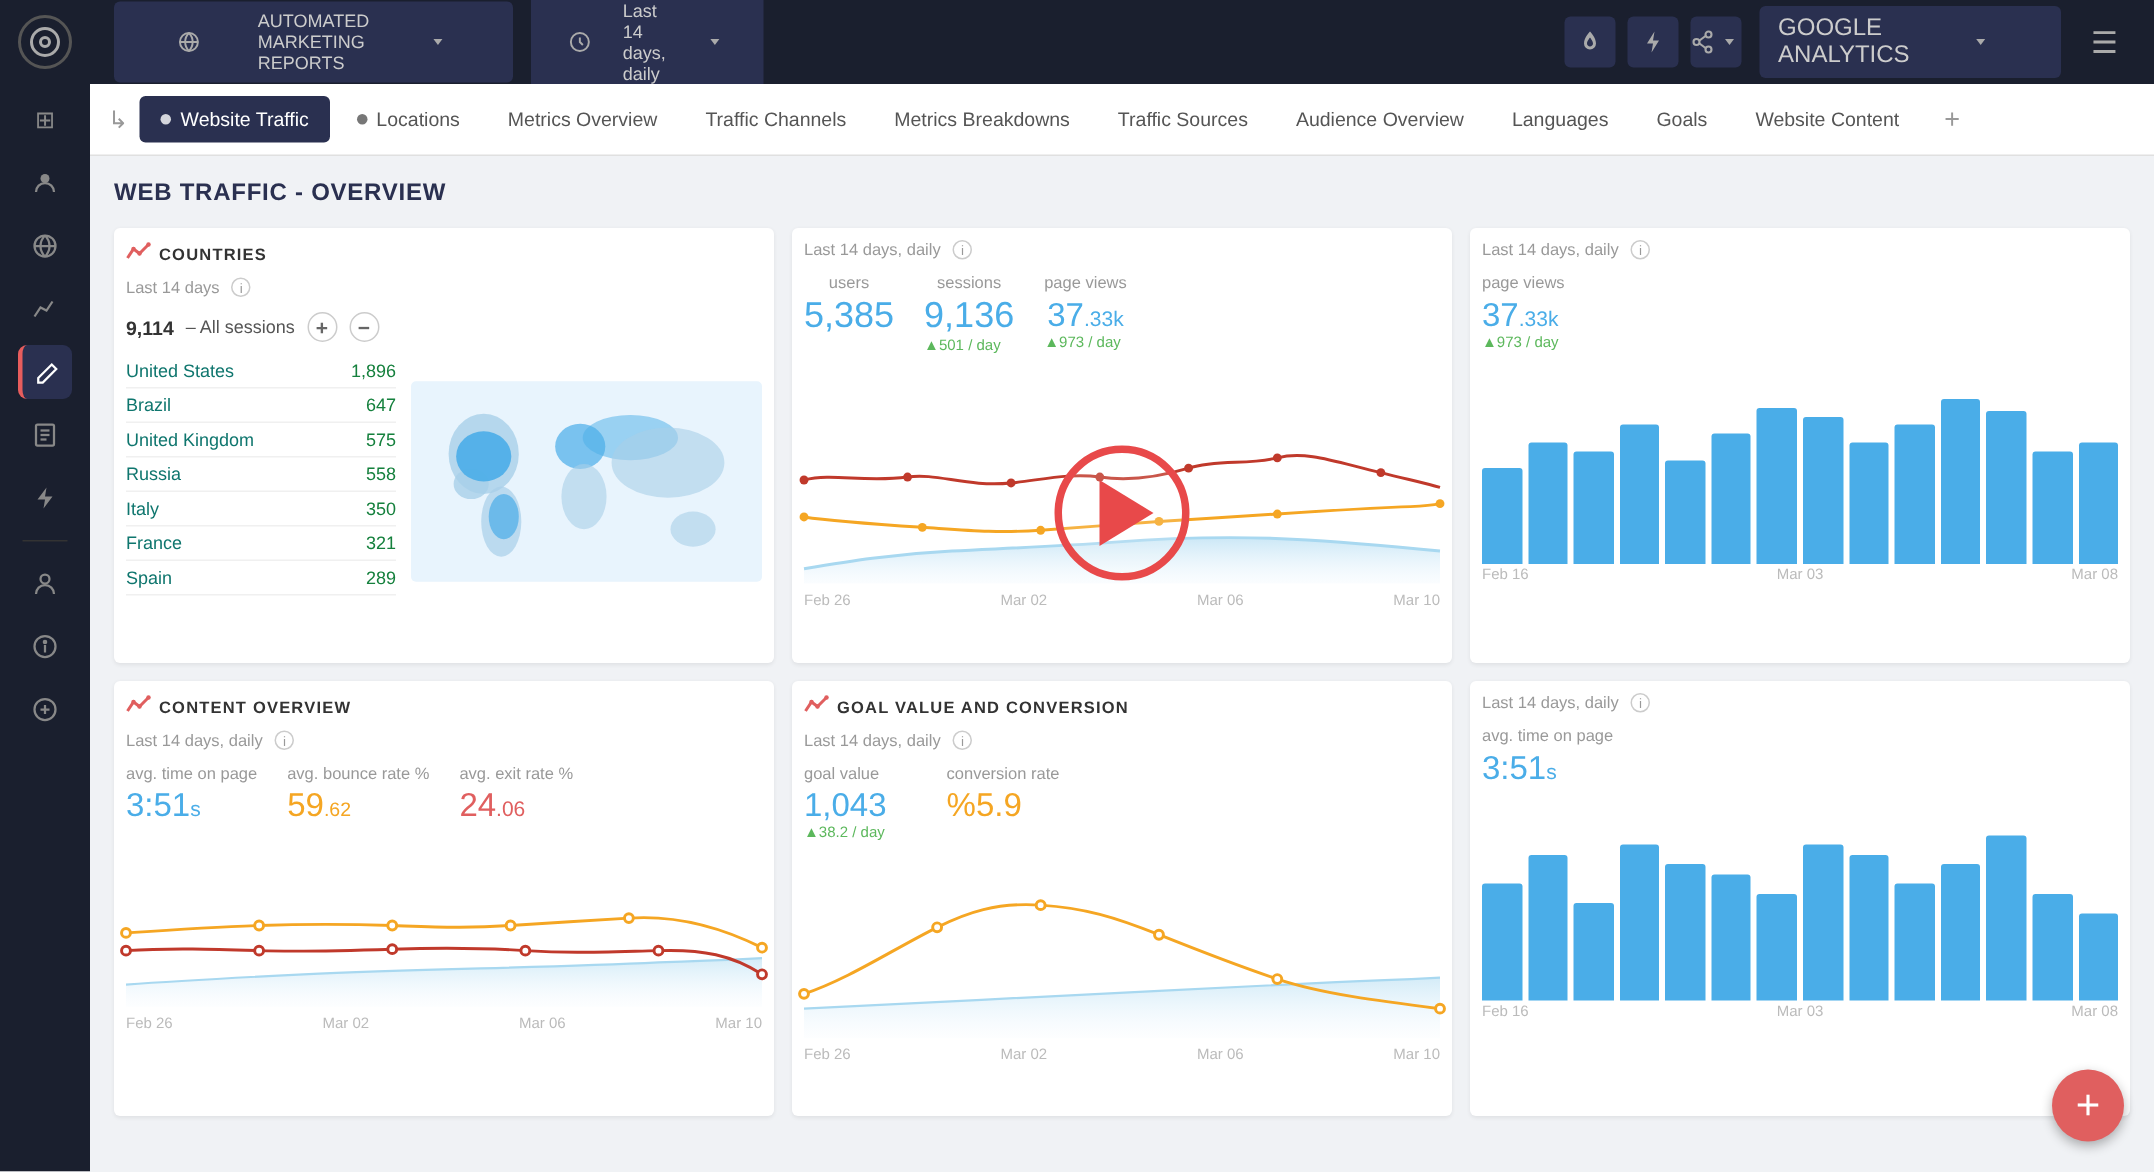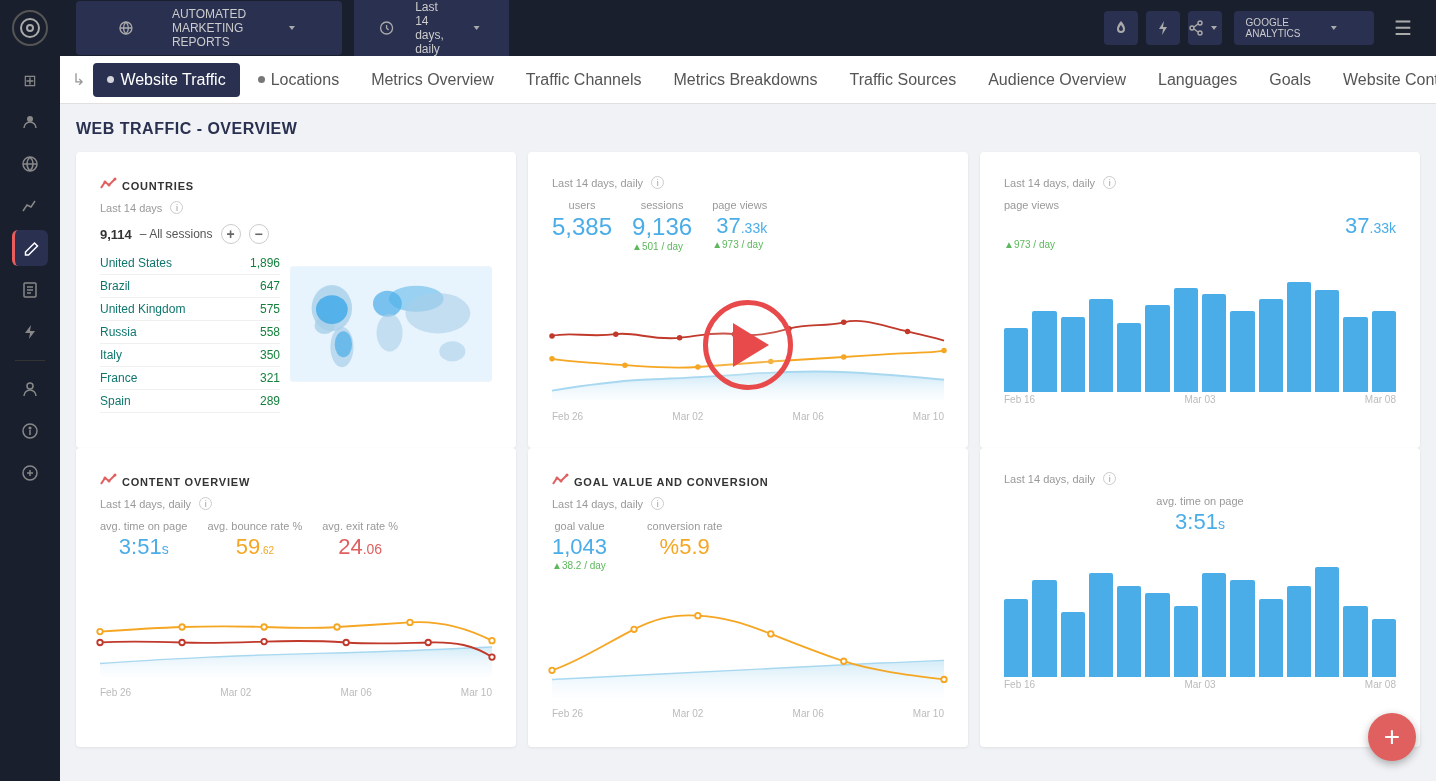--- a/index.html
+++ b/index.html
@@ -70,21 +70,21 @@
     .topbar-icon-btn {
       width: 34px; height: 34px;
       border-radius: 4px;
       background: #2a3050;
       display: flex; align-items: center; justify-content: center;
       color: #aaa; cursor: pointer; font-size: 16px;
     }
     .topbar-analytics {
       display: flex; align-items: center; gap: 6px;
       background: #2a3050; border-radius: 4px; padding: 6px 12px;
-      cursor: pointer; color: #ccc; font-size: 10px; font-weight: 500;
+      cursor: pointer; color: #ccc; font-size: 16px; font-weight: 500;
     }
     .topbar-menu-btn {
       width: 34px; height: 34px;
       display: flex; align-items: center; justify-content: center;
       color: #aaa; cursor: pointer; font-size: 20px;
     }
 
     
     .tabbar {
       background: #fff;
@@ -96,21 +96,21 @@
       gap: 4px;
       flex-shrink: 0;
       overflow-x: auto;
     }
     .tabbar::-webkit-scrollbar { display: none; }
     .tab-back-icon { color: #999; font-size: 16px; margin-right: 4px; cursor: pointer; }
     .tab-item {
       padding: 8px 14px;
       border-radius: 4px;
       cursor: pointer;
-      font-size: 16px;
+      font-size: 13px;
       color: #555;
       white-space: nowrap;
       display: flex; align-items: center; gap: 6px;
     }
     .tab-item.active {
       background: #2a3050;
       color: #fff;
       font-weight: 500;
     }
     .tab-item .dot {
@@ -141,21 +141,21 @@
     .cards-grid {
       display: grid;
       grid-template-columns: 1fr 1fr 1fr;
       gap: 12px;
     }
 
     
     .card {
       background: #fff;
       border-radius: 4px;
-      padding: 24px;
+      padding: 8px;
       box-shadow: 0 1px 3px rgba(0,0,0,0.07);
       display: flex;
       flex-direction: column;
       gap: 6px;
       min-height: 290px;
       position: relative;
     }
 
     .card-header {
       display: flex; align-items: center; gap: 6px;
@@ -185,21 +185,21 @@
     }
     .country-name { color: #0f766e; }
     .country-value { color: #15803d; font-weight: 500; }
     .map-area { flex: 1; display: flex; align-items: center; justify-content: center; }
     .world-map { width: 100%; height: 200px; }
 
     
     .metrics-row { display: flex; gap: 20px; margin-bottom: 8px; }
     .metric-item { text-align: center; }
     .metric-label { font-size: 11px; color: #999; margin-bottom: 2px; }
-    .metric-value { font-size: 24px; font-weight: 300; color: #4aade8; text-align: right; }
+    .metric-value { font-size: 24px; font-weight: 300; color: #4aade8; }
     .metric-sub { font-size: 10px; color: #5cb85c; display: flex; align-items: center; gap: 2px; }
 
     .chart-area { flex: 1; position: relative; min-height: 140px; }
 
     
     .play-overlay {
       position: absolute; top: 50%; left: 50%;
       transform: translate(-50%, -50%);
       width: 90px; height: 90px;
       border-radius: 50%;
@@ -603,21 +603,21 @@
             </div>
           <div class="axis-labels">
             <span>Feb 16</span>
             <span>Mar 03</span>
             <span>Mar 08</span>
           </div>
         </div>
       </div>
     </div>
 
-    <div class="cards-grid" style="margin-top:0;text-align:center;">
+    <div class="cards-grid" style="margin-top:12px;">
 
       <div class="card">
         <div class="card-header">
           <span class="card-header-icon">
             <svg width="16" height="16" viewBox="0 0 16 16" fill="none" stroke="#e05f5f" stroke-width="2">
                 <polyline points="1,12 5,6 9,9 15,3"></polyline>
                 <circle cx="5" cy="6" r="1.5" fill="#e05f5f" stroke="none"></circle>
                 <circle cx="9" cy="9" r="1.5" fill="#e05f5f" stroke="none"></circle>
                 <circle cx="15" cy="3" r="1.5" fill="#e05f5f" stroke="none"></circle>
               </svg>
@@ -628,21 +628,21 @@
           <span>Last 14 days, daily</span>
           <span class="info-icon">i</span>
         </div>
         <div class="big-metrics-row">
           <div class="big-metric">
             <div class="big-metric-label">avg. time on page</div>
             <div class="big-metric-value" style="color:#4aade8; font-size:22px;">3:51<span style="font-size:14px;">s</span></div>
           </div>
           <div class="big-metric">
             <div class="big-metric-label">avg. bounce rate %</div>
-            <div class="big-metric-value orange" style="font-size:22px;">59<span style="font-size:10px;">.62</span></div>
+            <div class="big-metric-value orange" style="font-size:22px;">59<span style="font-size:13px;">.62</span></div>
           </div>
           <div class="big-metric">
             <div class="big-metric-label">avg. exit rate %</div>
             <div class="big-metric-value orange2" style="font-size:22px; color:#e05f5f;">24<span style="font-size:14px;">.06</span></div>
           </div>
         </div>
         <div class="chart-area" style="flex:1;">
           <svg viewBox="0 0 430 110" style="width:100%; height:110px;">
             <defs>
               <linearGradient id="blueGrad2" x1="0" y1="0" x2="0" y2="1">

